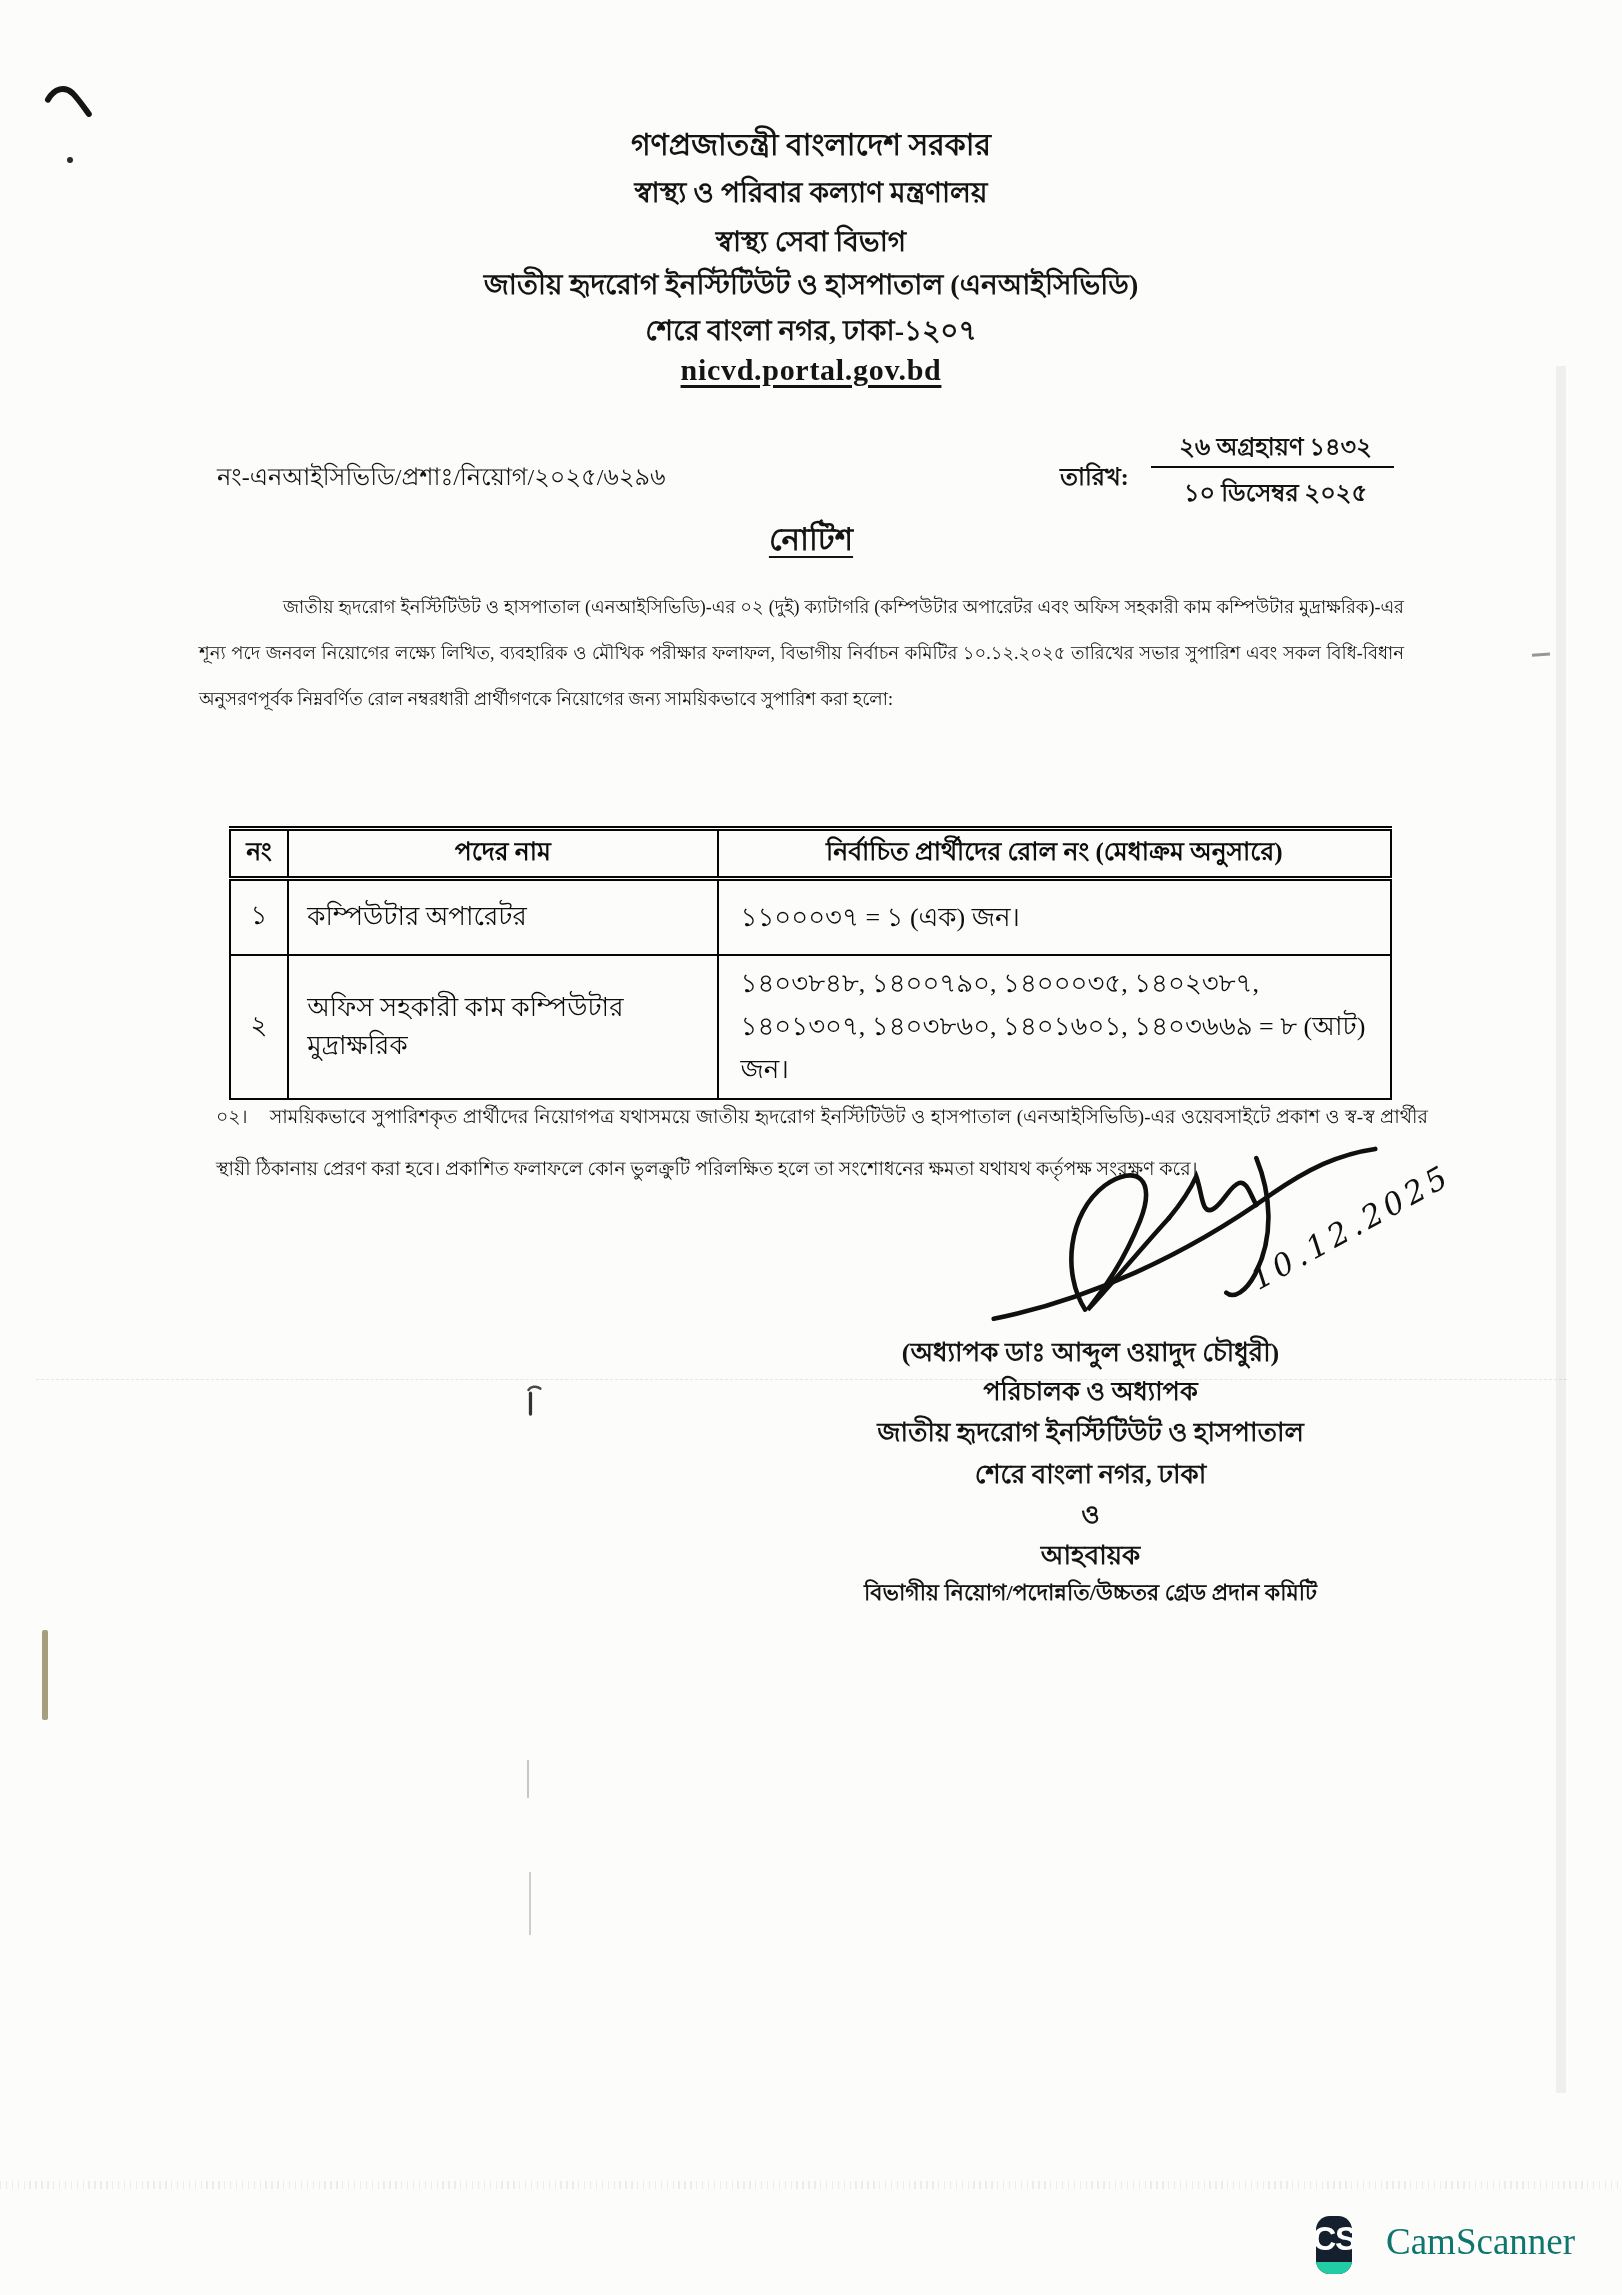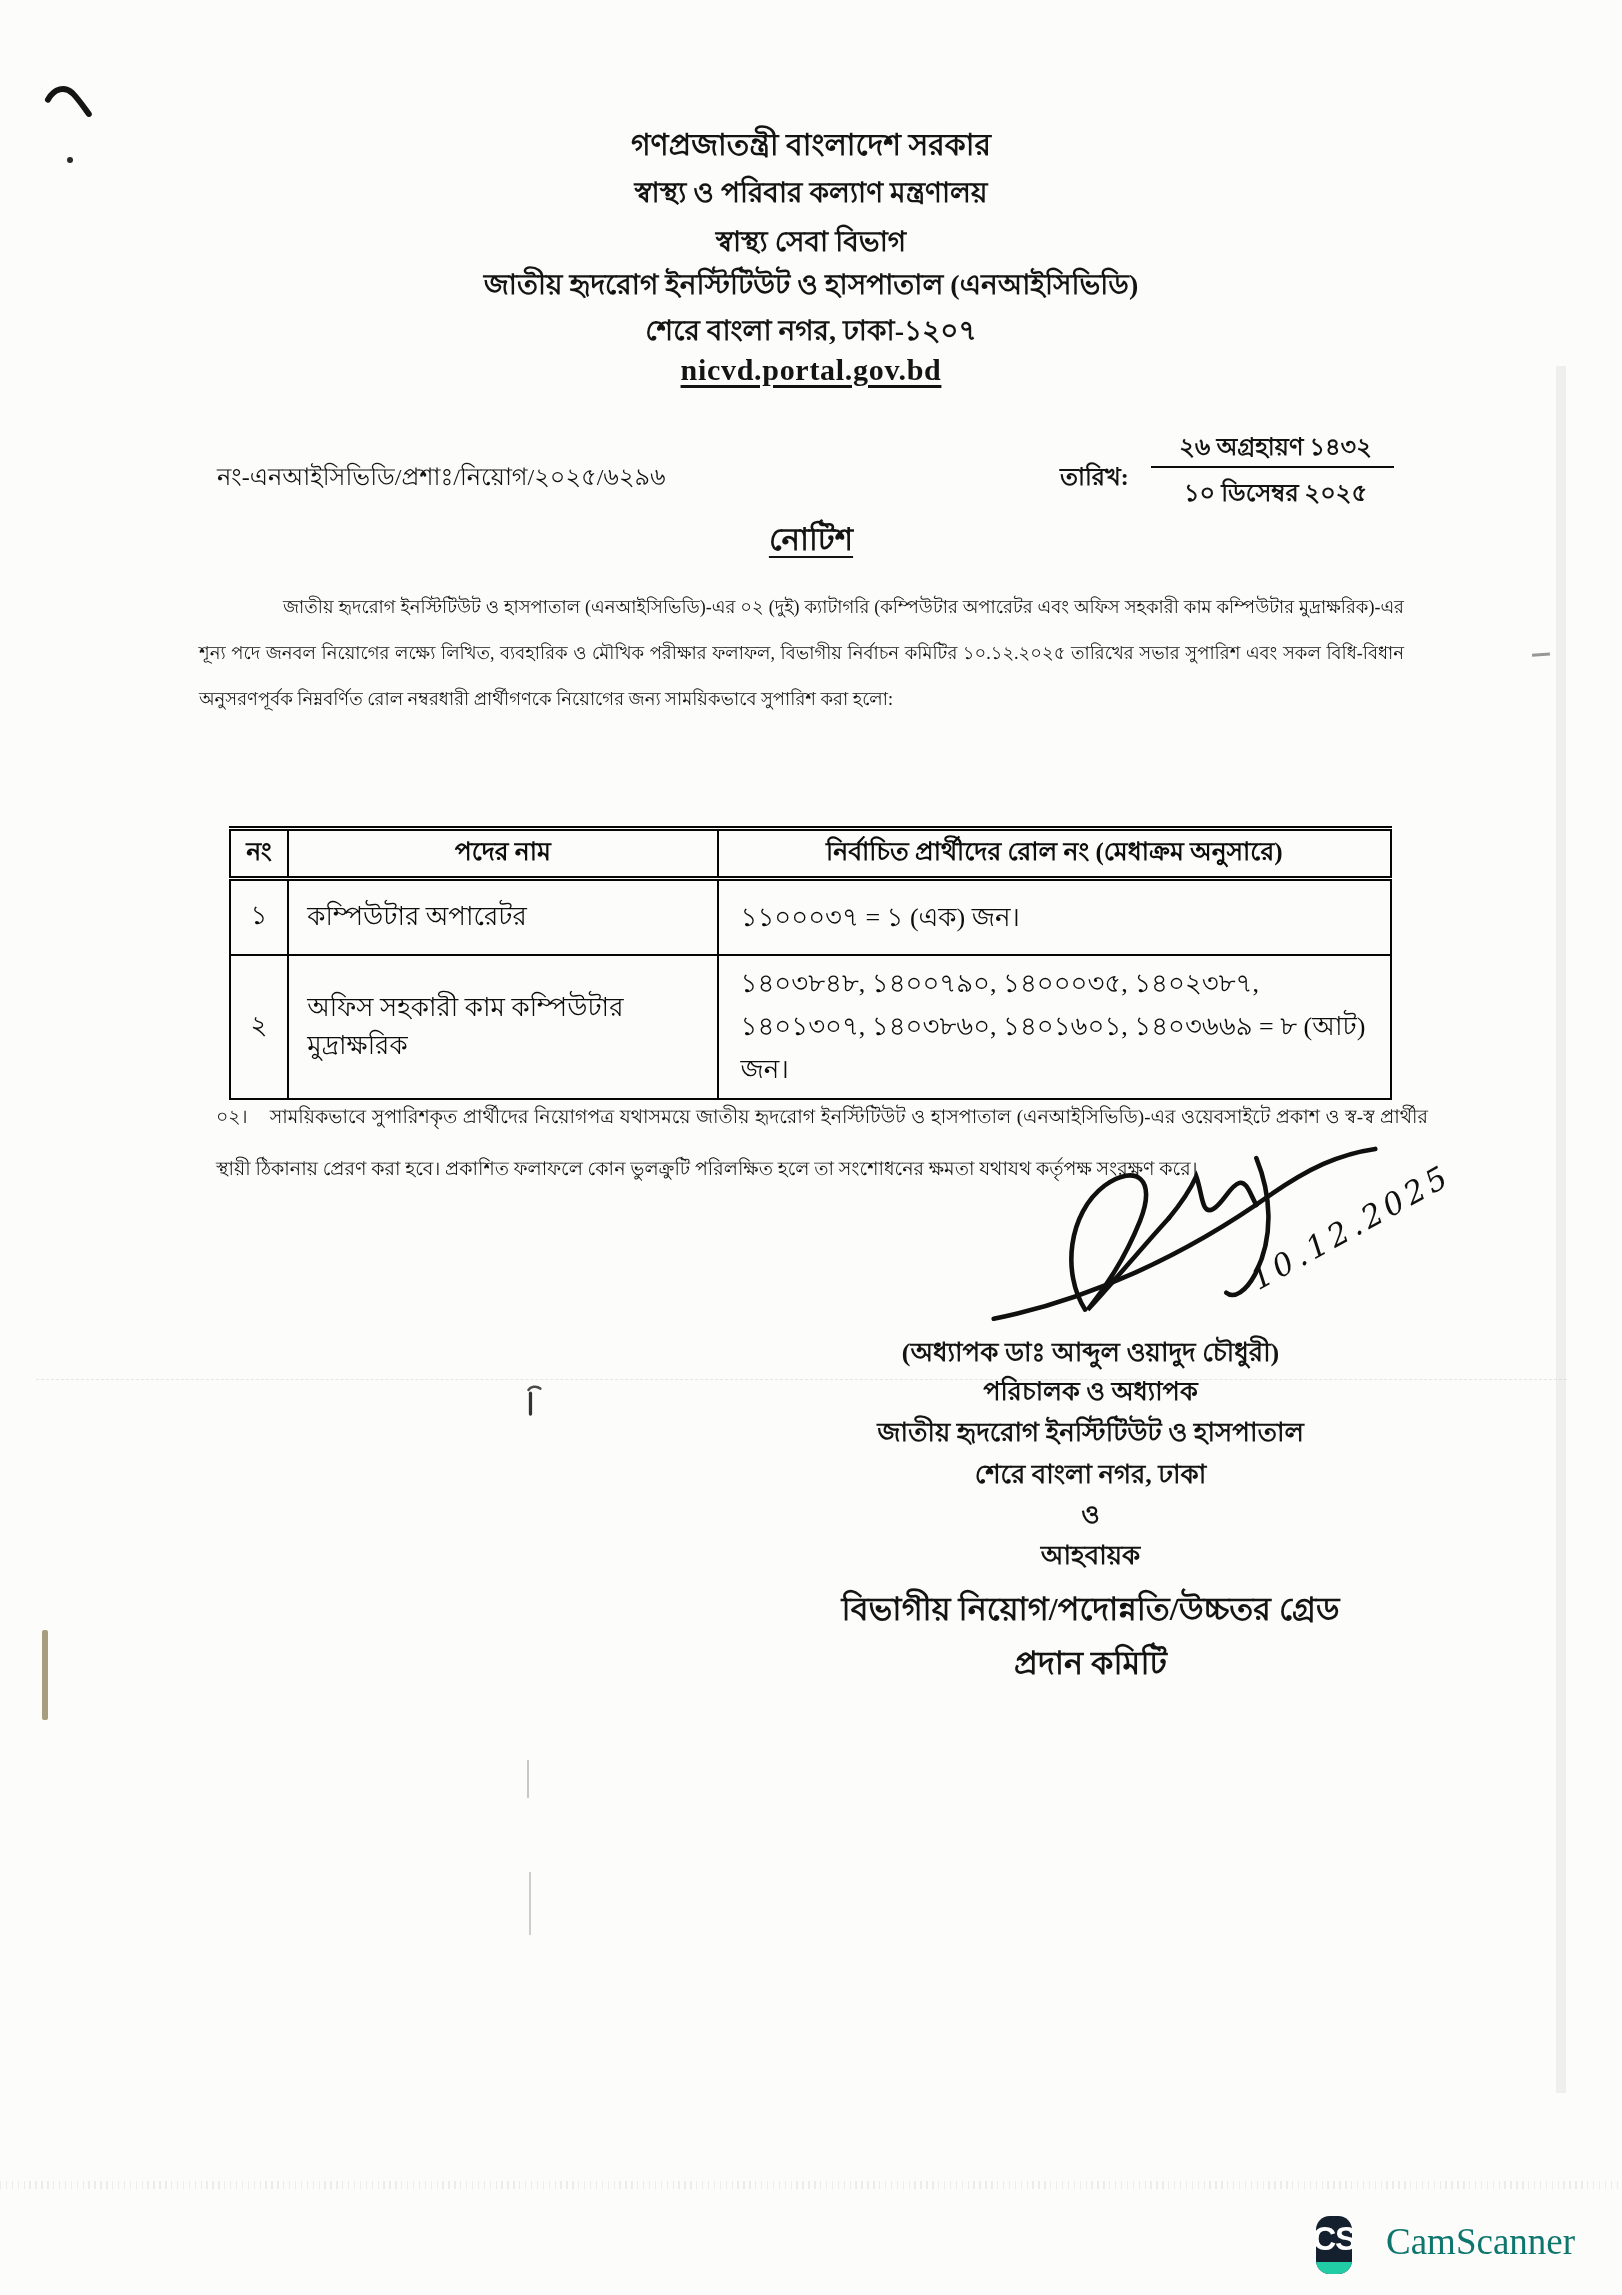--- a/index.html
+++ b/index.html
@@ -49,21 +49,21 @@
   tr.r1{height:76px;}
   tr.r2{height:113px;}
   
   .sig-line{left:814px;width:553px;text-align:center;font-weight:700;}
   .sig-name{top:1332px;font-size:26px;}
   .sig-t1{top:1372px;font-size:25.5px;}
   .sig-t2{top:1412px;font-size:26px;}
   .sig-t3{top:1454px;font-size:26px;}
   .sig-and{top:1495px;font-size:25px;}
   .sig-t4{top:1535px;font-size:26px;}
-  .sig-t5{top:1575px;font-size:32px;margin-top:9px;}
+  .sig-t5{top:1575px;font-size:22px;}
   .hand-date{
     left:1253px;top:1263px;font-size:31px;font-style:italic;
     font-family:"DejaVu Serif","Liberation Serif",serif;
     letter-spacing:4.6px;transform:rotate(-29deg);transform-origin:left center;
     color:#101010;white-space:nowrap;
   }
   
   .cs-icon{
     left:1316px;top:2216px;width:36px;height:58px;
     border-radius:13.7px;overflow:hidden;

